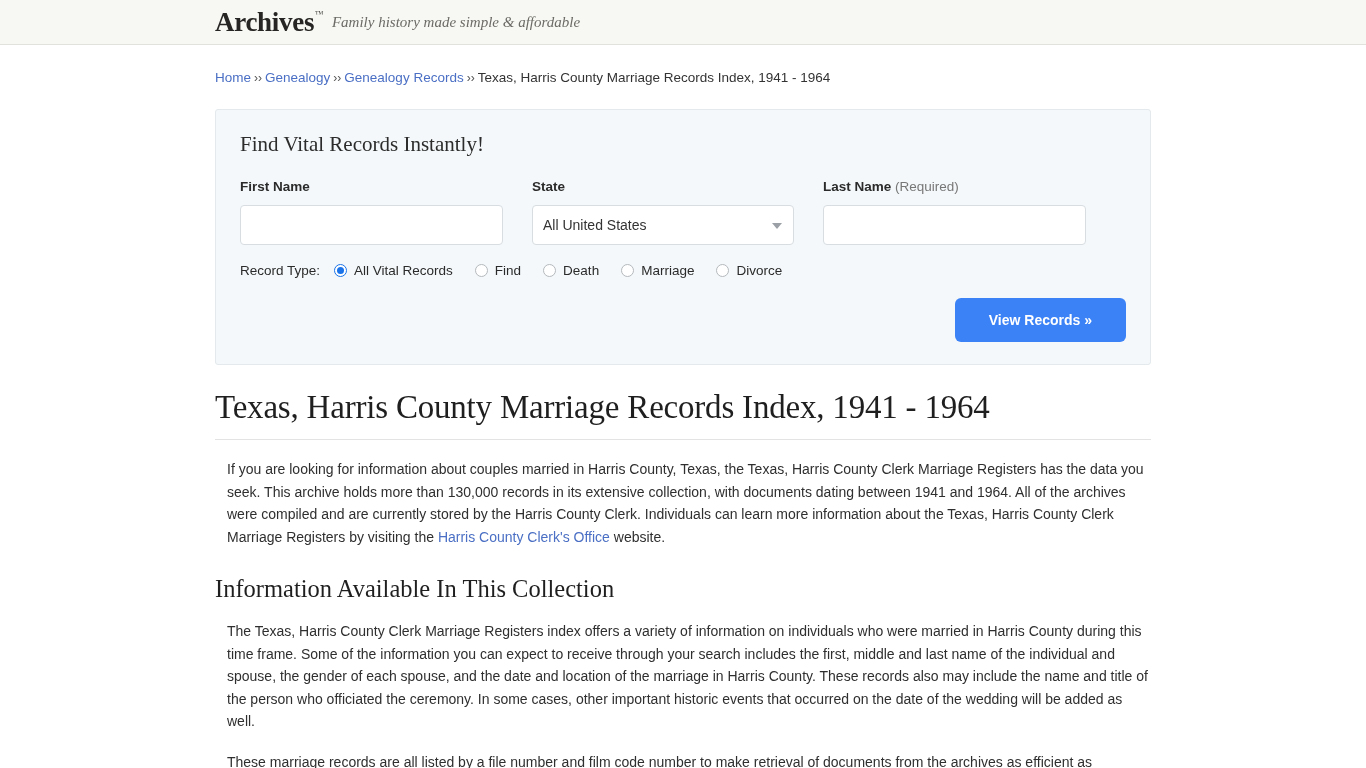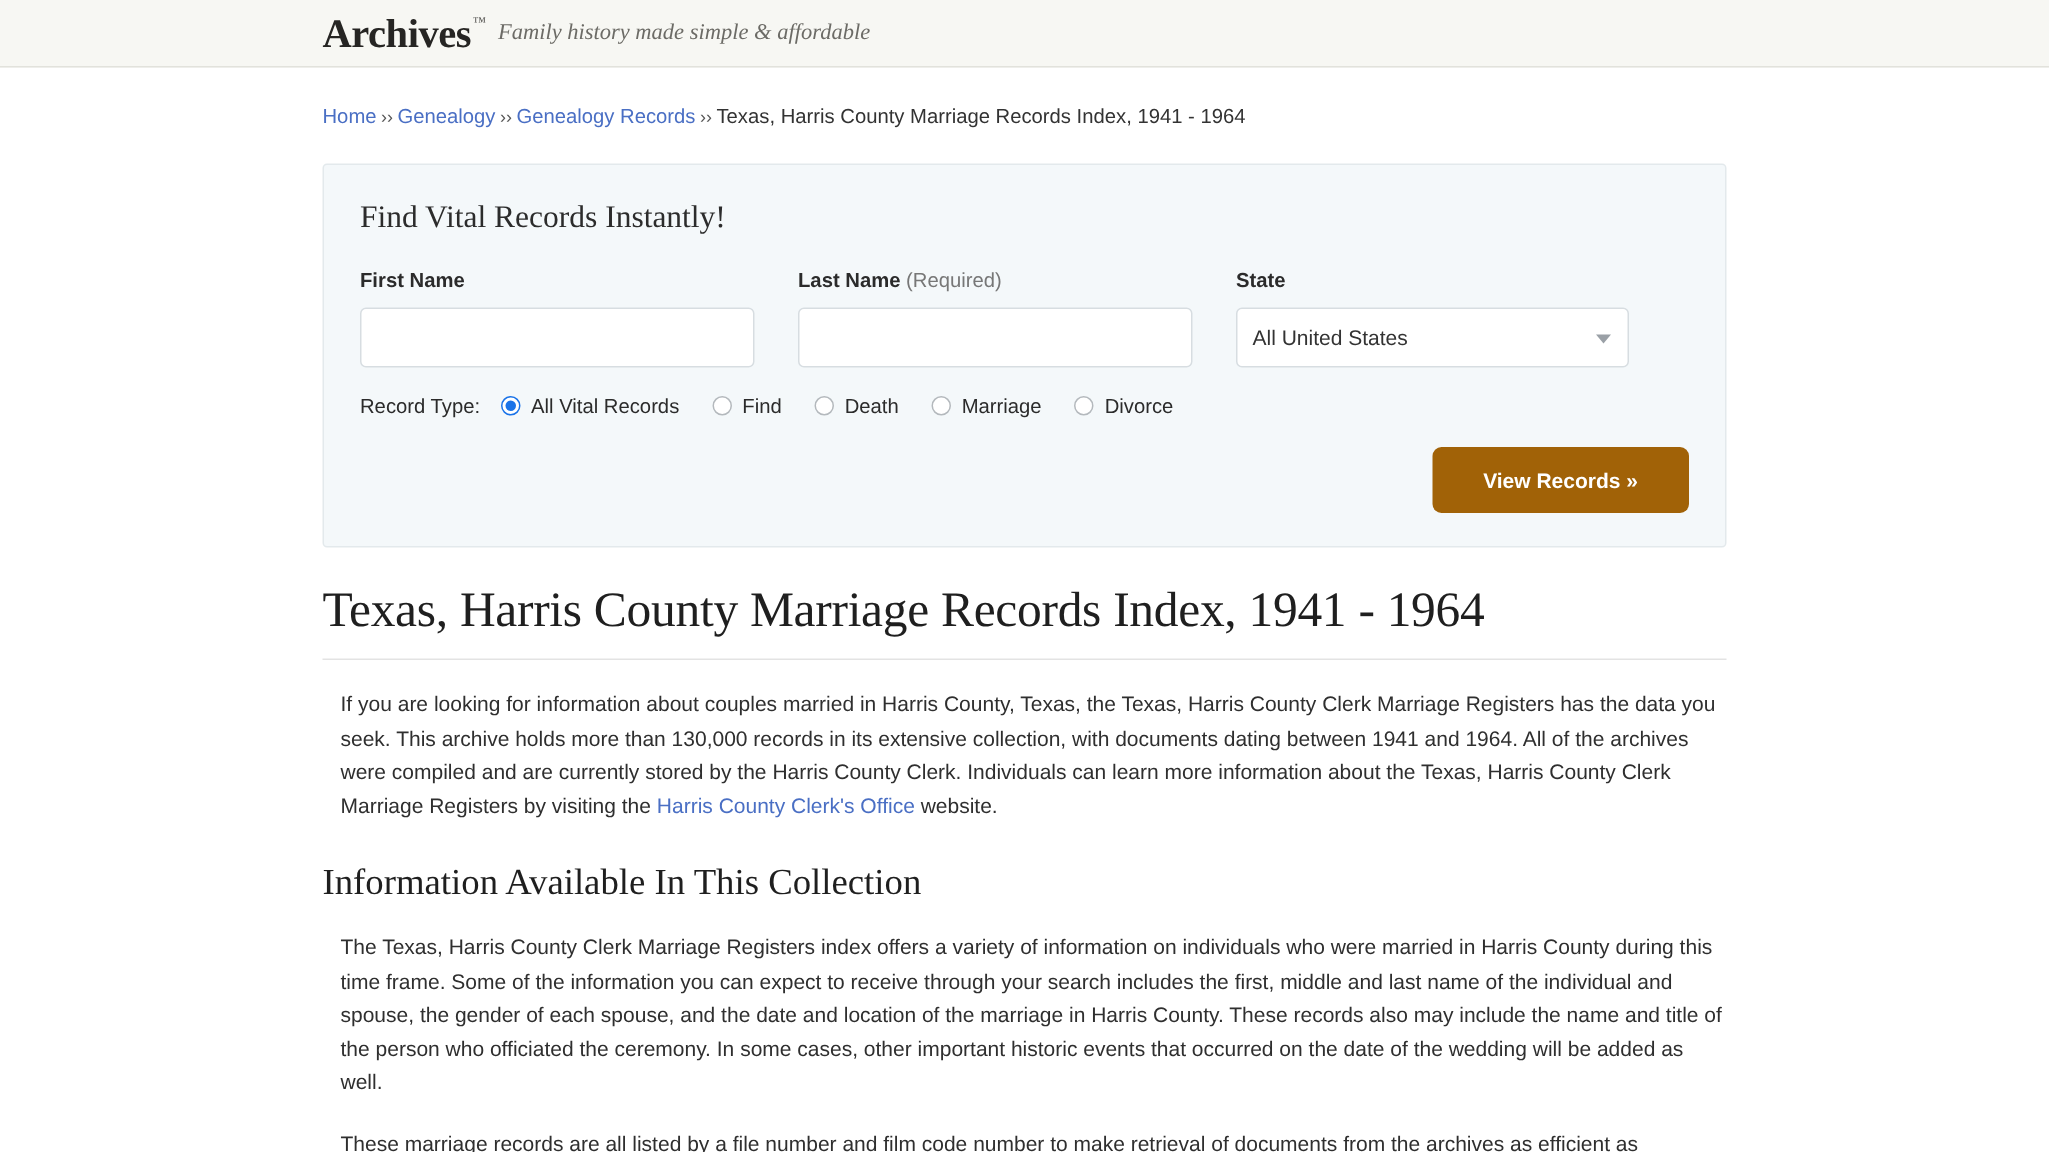--- a/index.html
+++ b/index.html
@@ -230,21 +230,21 @@
     color: #2b2b2b;
   }
 
   
   .view-row {
     display: flex;
     justify-content: flex-end;
     margin-top: 20px;
   }
   .view-btn {
-    background: #a16207;
+    background: #3b82f6;
     color: #ffffff;
     border: none;
     border-radius: 6px;
     font-size: 14px;
     font-weight: 700;
     padding: 0 34px;
     height: 44px;
     min-width: 150px;
     cursor: pointer;
     font-family: "Liberation Sans", sans-serif;
@@ -308,35 +308,35 @@
   <section class="search-panel">
     <h2 class="panel-title">Find Vital Records Instantly!</h2>
 
     <div class="form-row">
 
       <div class="field first">
         <label class="field-label">First Name</label>
         <input class="text-input" type="text" value="" style="">
       </div>
 
-      <div class="field last">
-        <label class="field-label"><span>Last Name</span> <span class="req">(Required)</span></label>
-        <input class="text-input" type="text" value="" style="">
-      </div>
-
       <div class="field state">
         <label class="field-label">State</label>
         <div class="select-wrap">
           <div class="select-input">
             <span>All United States</span>
           </div>
           <span class="select-caret"></span>
         </div>
       </div>
 
+      <div class="field last">
+        <label class="field-label"><span>Last Name</span> <span class="req">(Required)</span></label>
+        <input class="text-input" type="text" value="" style="">
+      </div>
+
     </div>
 
     <div class="record-row">
       <span class="record-label">Record Type:</span>
 
       <div class="radio-opt checked">
         <span class="radio-circle"></span>
         <span class="radio-text">All Vital Records</span>
       </div>
 

